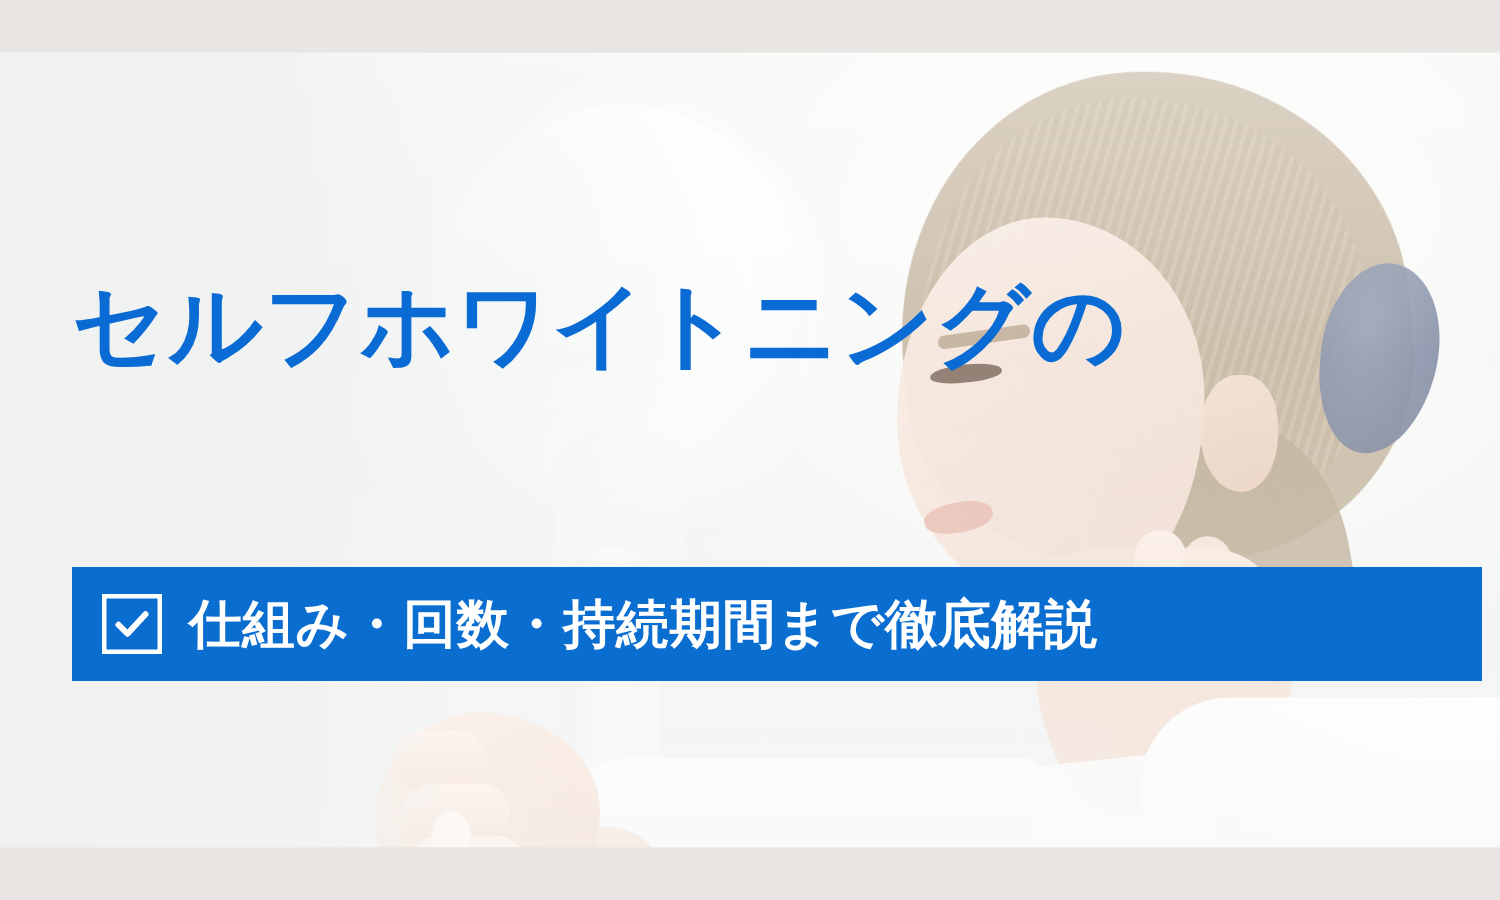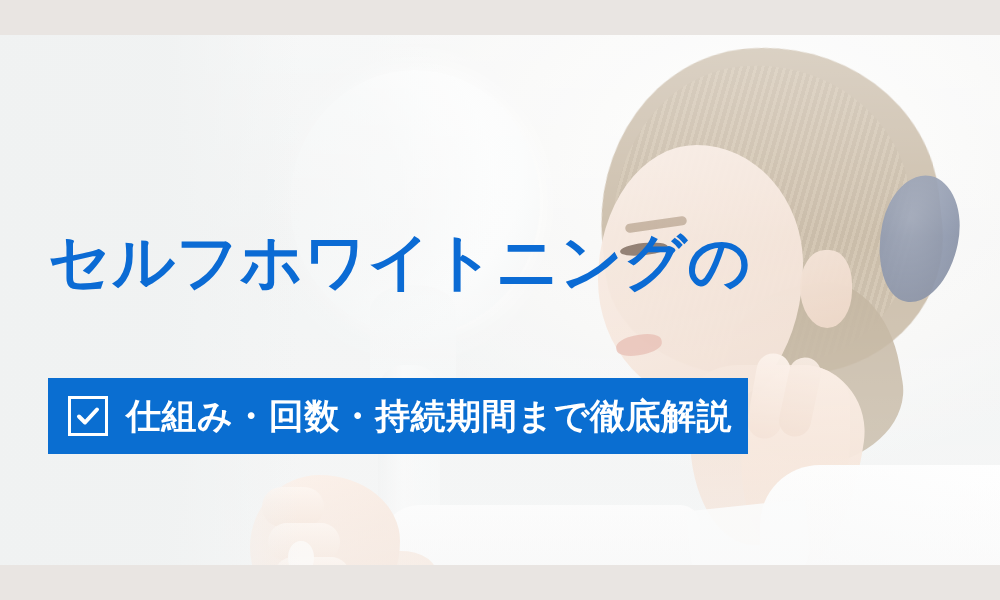--- a/index.html
+++ b/index.html
@@ -289,32 +289,31 @@
   .line {
     font-weight: 700;
     letter-spacing: 0.5px;
     white-space: nowrap;
     line-height: 1.04;
   }
   .line-1 {
     font-size: 62px;
     color: #0b6bd4;
     margin-bottom: 6px;
-    margin-top: 44px;
   }
   .line-2 {
     font-size: 66px;
     color: #0e4370;
   }
 
   
   .banner {
     position: absolute;
     left: 48px; top: 378px;
-    width: 700px; height: 76px;
+    width: 940px; height: 76px;
     background: #0a6ed1;
     display: flex;
     align-items: center;
     padding-left: 20px;
     box-sizing: border-box;
     z-index: 30;
   }
   .check-box {
     width: 40px; height: 40px;
     flex: 0 0 40px;

